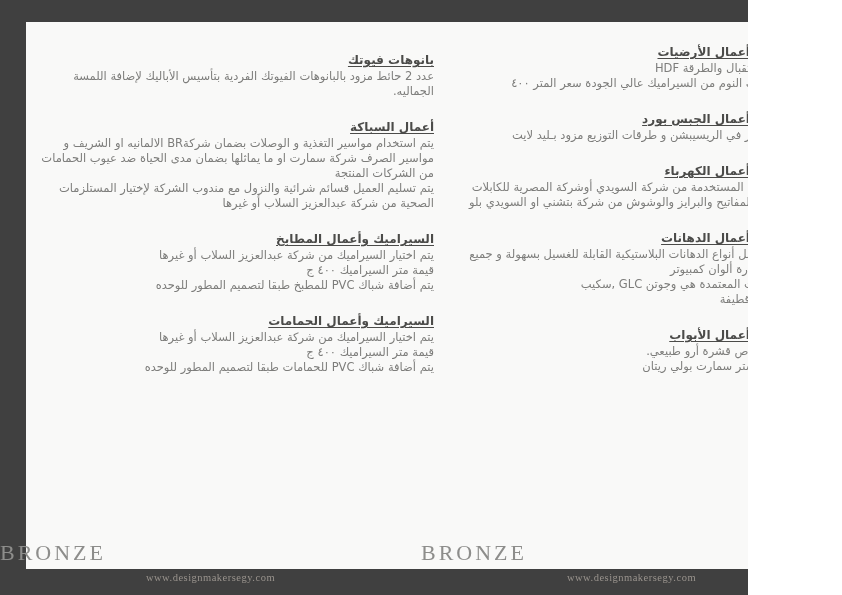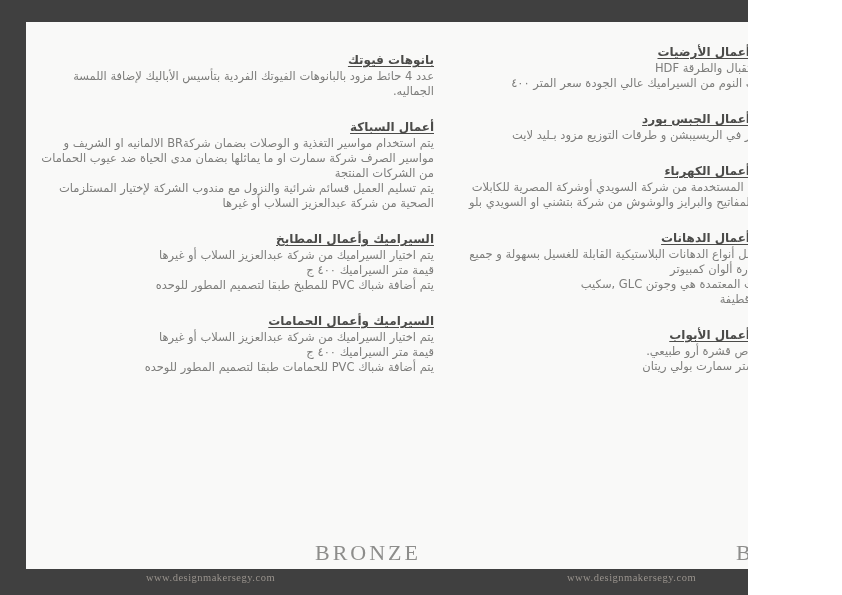--- a/index.html
+++ b/index.html
@@ -43,21 +43,21 @@
   .line {
     font-size: 11.5px;
     line-height: 15px;
     color: #7d7d7b;
     white-space: nowrap;
   }
   .brand {
     position: absolute;
     top: 541px;
     width: 421px;
-    text-align: right;
+    text-align: left;
     font-family: "Liberation Serif", "DejaVu Serif", serif;
     font-size: 22px;
     letter-spacing: 3px;
     color: #8d8d8b;
     line-height: 24px;
   }
   .brand-left { left: 0; }
   .brand-right { left: 421px; }
   .site {
     position: absolute;
@@ -104,21 +104,21 @@
         <div class="section">
           <h3>مواصفات أعمال الأبواب</h3>
           <div class="line">باب تصنيع خاص قشرة أرو طبيعي.</div>
           <div class="line">أكره دهان أستر سمارت بولي ريتان</div>
         </div>
       </div>
 
       <div class="col col-left">
         <div class="section">
           <h3>بانوهات فيوتك</h3>
-          <div class="line">عدد 4 حائط مزود بالبانوهات الفيوتك الفردية بتأسيس الأباليك لإضافة اللمسة</div>
+          <div class="line">عدد 2 حائط مزود بالبانوهات الفيوتك الفردية بتأسيس الأباليك لإضافة اللمسة</div>
           <div class="line">الجماليه.</div>
         </div>
         <div class="section">
           <h3>أعمال السباكة</h3>
           <div class="line">يتم استخدام مواسير التغذية و الوصلات بضمان شركةBR  الالمانيه او الشريف و</div>
           <div class="line">مواسير الصرف شركة سمارت او ما يماثلها بضمان مدى الحياة ضد عيوب الحمامات</div>
           <div class="line">من الشركات المنتجة</div>
           <div class="line">يتم تسليم العميل قسائم شرائية والنزول مع مندوب الشركة لإختيار المستلزمات</div>
           <div class="line">الصحية من شركة عبدالعزيز السلاب أو غيرها</div>
         </div>

